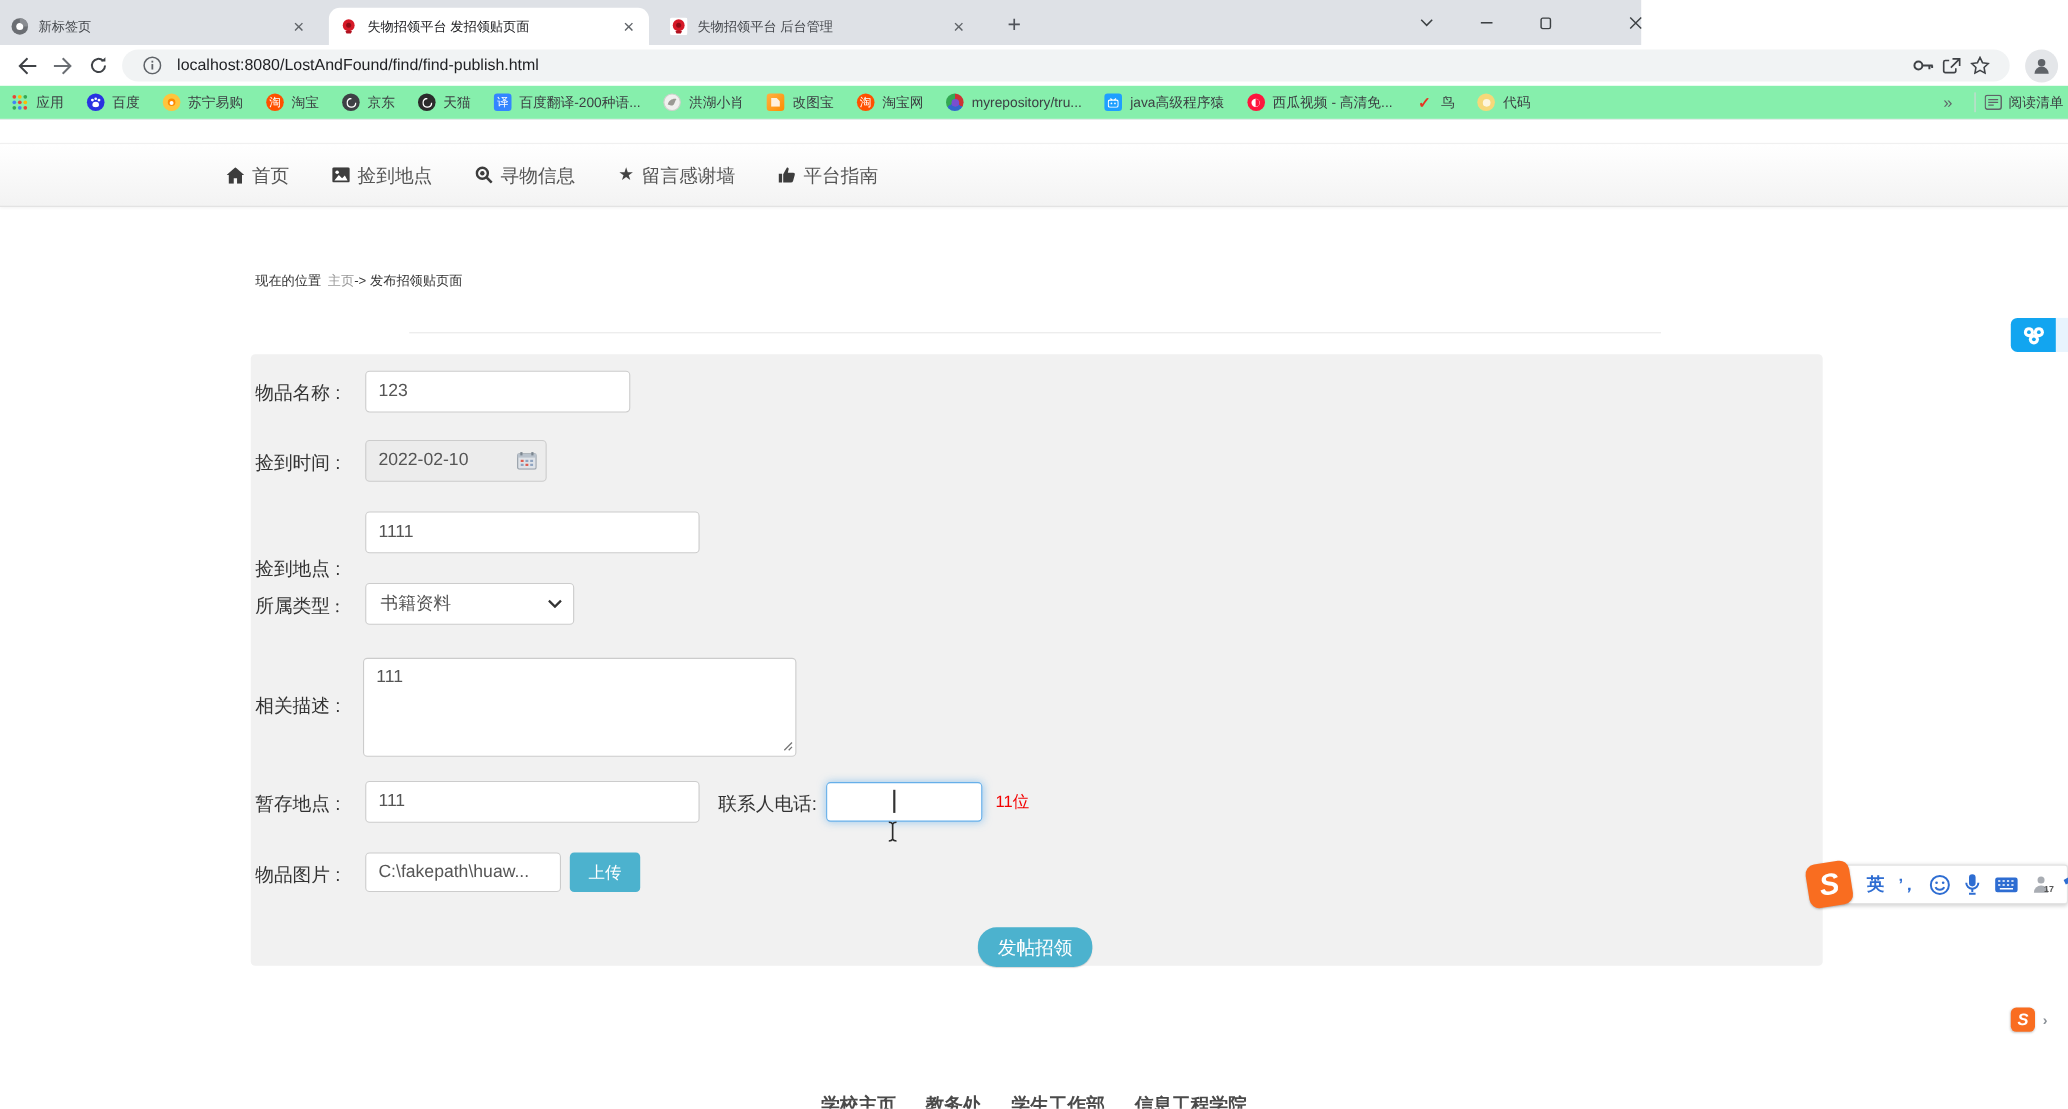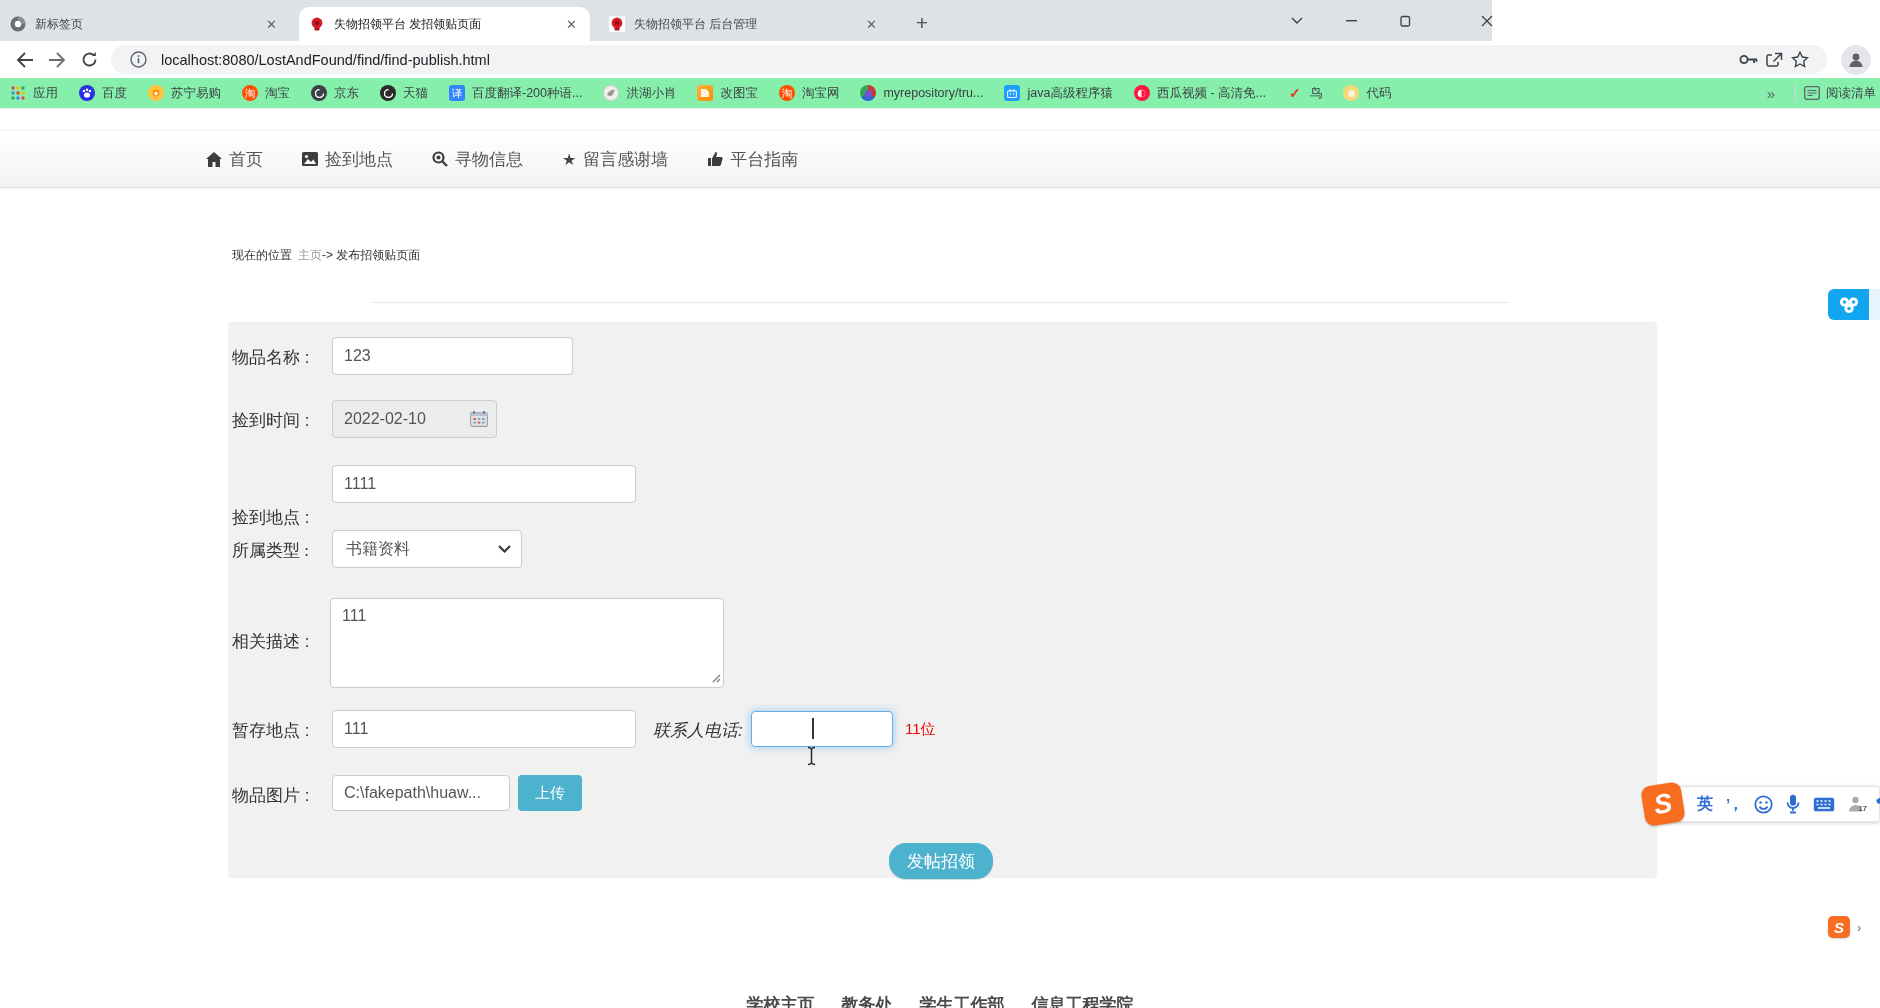--- a/index.html
+++ b/index.html
@@ -433,21 +433,21 @@
     <span class="ta-grip">
       <svg width="9" height="9" viewBox="0 0 9 9">
           <path d="M8 1L1 8M8 5L5 8" stroke="#777" stroke-width="1.2"></path>
         </svg>
     </span>
   </div>
 
   <span class="f-label" style="left:4px; top:397px;">暂存地点 :</span>
   <input class="inp" style="left: 104px; top: 388px; width: 304px;" value="111">
 
-  <span class="f-label" style="left:425px; top:397px;font-style:italic;">联系人电话:</span>
+  <span class="f-label" style="left:425px; top:397px;">联系人电话:</span>
   <input class="inp phone" value="" style="">
   <span class="caret"></span>
   <span class="ibeam">
     <svg width="11" height="20" viewBox="0 0 11 20">
         <path d="M2 1.5c2 0 3 .8 3.5 1.6C6 2.3 7 1.5 9 1.5M5.5 3v14M2 18.5c2 0 3-.8 3.5-1.6.5.8 1.5 1.6 3.5 1.6" stroke="#2b2b2b" stroke-width="1.5" fill="none"></path>
       </svg>
   </span>
   <span class="hint-red">11位</span>
 
   <span class="f-label" style="left:4px; top:462px;">物品图片 :</span>

